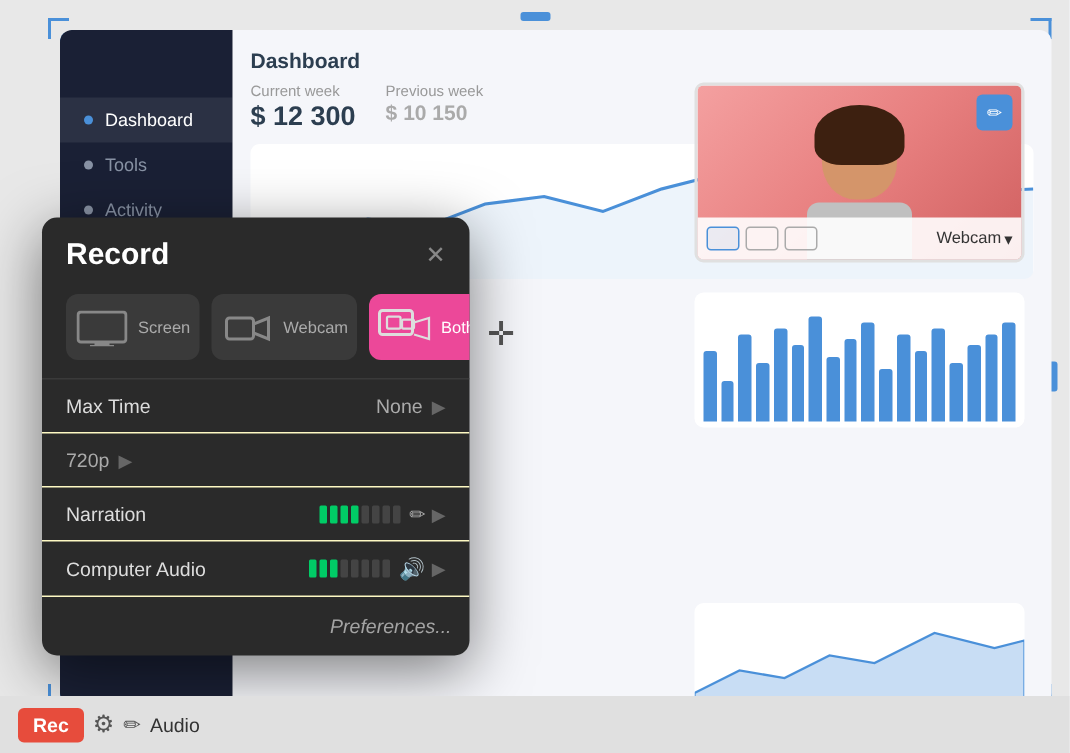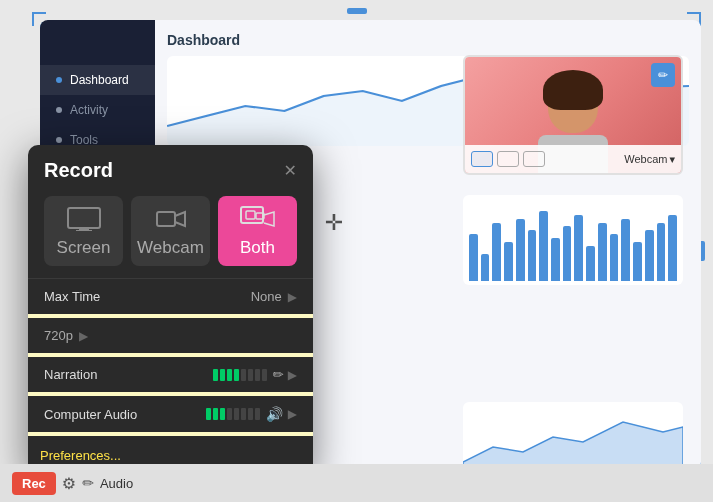--- a/index.html
+++ b/index.html
@@ -287,26 +287,25 @@
       gap: 8px;
       padding: 4px 16px 12px;
     }
     .mode-btn {
       flex: 1;
       background: #3a3a3a;
       border: none;
       border-radius: 8px;
       padding: 10px 6px 8px;
       display: flex;
-      flex-direction: column;
       align-items: center;
       gap: 6px;
       cursor: pointer;
       color: #aaa;
-      font-size: 17px;
+      font-size: 11px;
     }
     .mode-btn.active {
       background: #ec4899;
       color: #fff;
     }
     .mode-icon {
       width: 36px;
       height: 26px;
       display: flex;
       align-items: center;
@@ -314,21 +313,21 @@
     }
 
     
     .settings-section {
       border-top: 1px solid #3a3a3a;
     }
     .setting-row {
       display: flex;
       align-items: center;
       padding: 10px 16px;
-      border-bottom: 4px solid #fef9c3;
+      border-bottom: 1px solid #fef9c3;
       cursor: pointer;
     }
     .setting-label {
       color: #ddd;
       font-size: 13px;
       flex: 1;
     }
     .setting-value {
       color: #aaa;
       font-size: 13px;
@@ -357,28 +356,29 @@
       color: #aaa;
       font-size: 13px;
       margin-right: 4px;
     }
 
     
     .speaker-icon { font-size: 14px; color: #aaa; margin-right: 4px; }
 
     
     .pref-btn {
-      text-align: left;
+      text-align: right;
       padding: 12px;
-      color: #fde047;
+      color: #a3a3a3;
       font-size: 13px;
       cursor: pointer;
       background: none;
       border: none;
       width: 100%;
+      font-style: italic;
     }
 
     
     .move-icon {
       position: absolute;
       top: 205px;
       left: 316px;
       width: 36px;
       height: 36px;
       z-index: 15;
@@ -450,38 +450,48 @@
 <div class="handle handle-t"></div>
 <div class="handle handle-b"></div>
 
 <div class="sidebar">
   <div class="sidebar-item active">
     <div class="sidebar-dot"></div>
     <span>Dashboard</span>
   </div>
   <div class="sidebar-item">
     <div class="sidebar-dot"></div>
-    <span>Activity</span>
+    <span>Tools</span>
   </div>
   <div class="sidebar-item">
     <div class="sidebar-dot"></div>
-    <span>Tools</span>
+    <span>Activity</span>
   </div>
   <div class="sidebar-item">
     <div class="sidebar-dot"></div>
     <span>Analytics</span>
   </div>
   <div class="sidebar-item">
     <div class="sidebar-dot"></div>
     <span>Help</span>
   </div>
 </div>
 
 <div class="dashboard-main">
   <div class="dash-title">Dashboard</div>
+  <div class="stats-row">
+    <div class="stat-block">
+      <div class="stat-label">Current week</div>
+      <div class="stat-value">$ 12 300</div>
+    </div>
+    <div class="stat-block">
+      <div class="stat-label">Previous week</div>
+      <div class="stat-value prev">$ 10 150</div>
+    </div>
+  </div>
 
   <div class="chart-area-top">
     <svg class="line-chart" viewBox="0 0 400 90" preserveAspectRatio="none">
       <polyline points="0,70 30,60 60,50 90,55 120,40 150,35 180,45 210,30 240,20 270,25 300,35 330,28 360,32 400,30" fill="none" stroke="#4a90d9" stroke-width="2"></polyline>
       <polygon points="0,70 30,60 60,50 90,55 120,40 150,35 180,45 210,30 240,20 270,25 300,35 330,28 360,32 400,30 400,90 0,90" fill="rgba(74,144,217,0.1)"></polygon>
       <circle cx="240" cy="20" r="4" fill="#4a90d9"></circle>
       <text x="230" y="16" font-size="8" fill="#333">$ 12,305</text>
     </svg>
   </div>
 </div>

